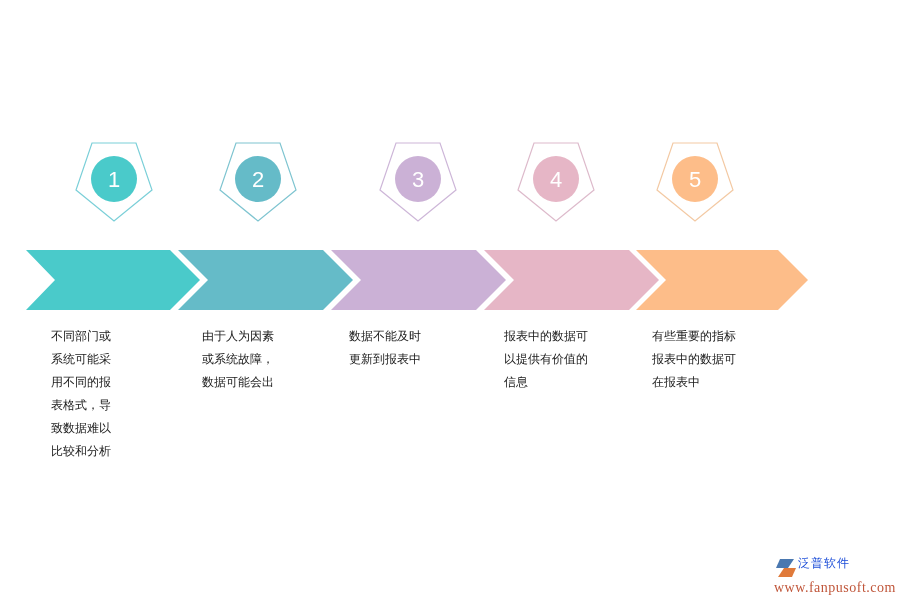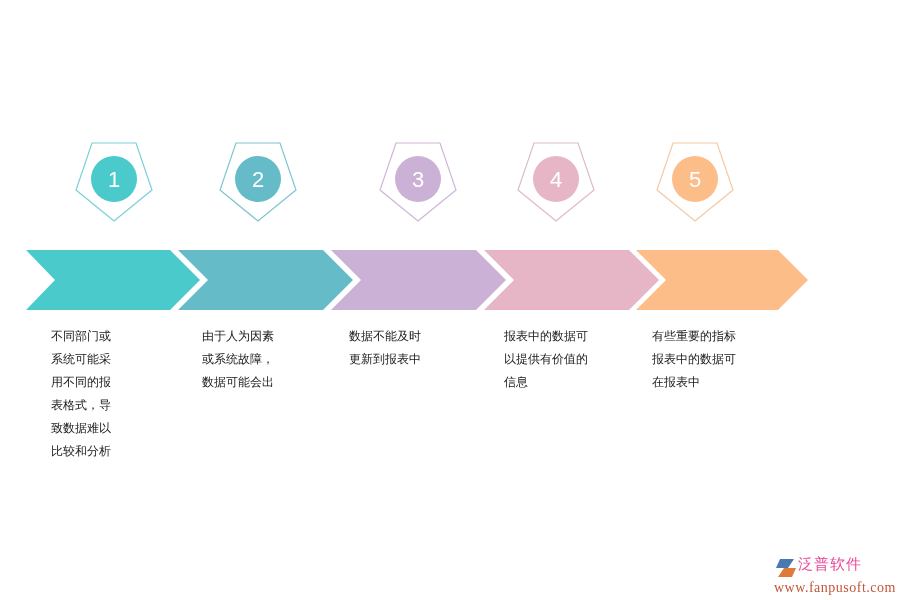--- a/index.html
+++ b/index.html
@@ -4,21 +4,21 @@
   <style>
     html, body { margin:0; padding:0; background:#ffffff; }
     body { width:900px; height:600px; position:relative; overflow:hidden; font-family:"DejaVu Sans", "Liberation Sans", sans-serif; }
     .diagram { position:absolute; left:0; top:0; width:900px; height:600px; }
     .badge { position:absolute; width:80px; height:80px; }
     .badge svg { position:absolute; left:0; top:0; }
     .badge .num { position:absolute; left:0; top:0; width:80px; height:80px; line-height:76px; text-align:center; color:#ffffff; font-size:22px; font-family:"Liberation Sans", sans-serif; }
     .arrows { position:absolute; left:0; top:0; }
     .desc { position:absolute; top:325px; font-size:12px; line-height:23px; color:#1a1a1a; }
     .logo { position:absolute; left:772px; top:555px; width:125px; height:40px; }
-    .logo .brand { position:absolute; left:26px; top:0px; font-size:15px; color:#ec4899; letter-spacing:1px; }
+    .logo .brand { position:absolute; left:26px; top:0px; font-size:12px; color:#1d4ed8; letter-spacing:1px; }
     .logo .url { position:absolute; left:2px; top:25px; font-size:14px; color:#c0563a; font-family:"Liberation Serif", serif; letter-spacing:0.5px; }
     .logo svg { position:absolute; left:2px; top:2px; }
   </style>
 </head>
 <body>
 
 <div class="diagram">
 
   <div class="badge" style="left:74px;top:142px;">
     <svg width="80" height="80" viewBox="0 0 80 80">

